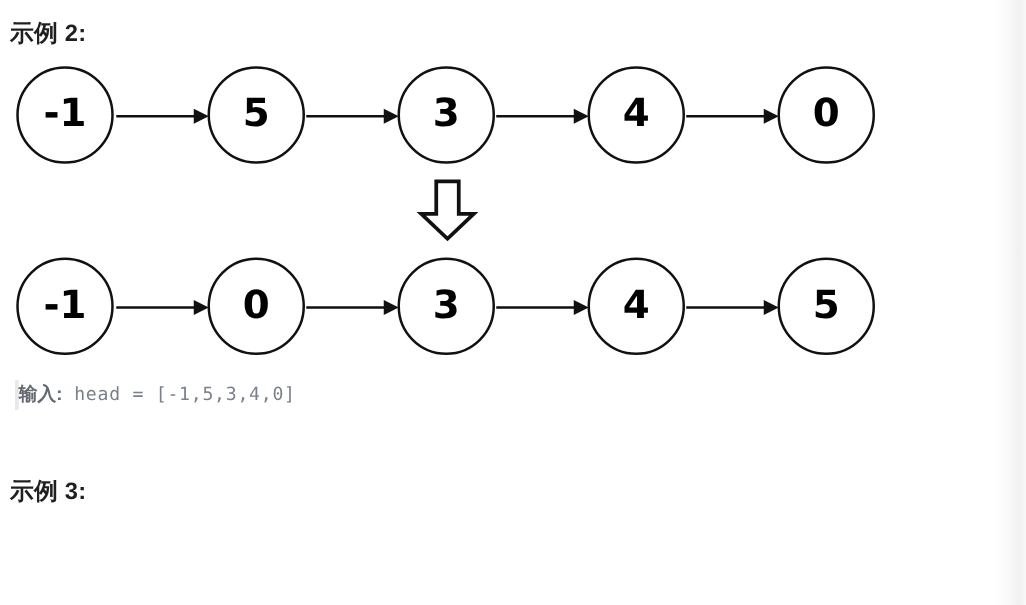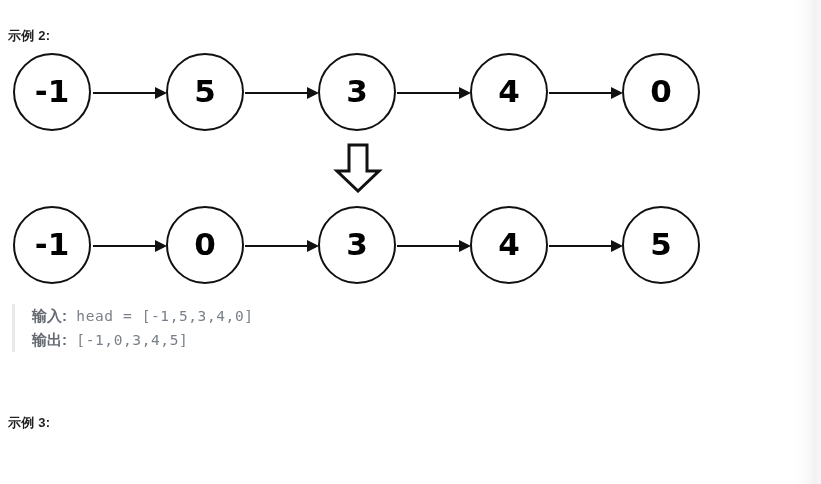--- a/index.html
+++ b/index.html
@@ -24,29 +24,28 @@
     width: 26px;
     height: 484px;
     background: linear-gradient(to right, rgba(0,0,0,0) 0%, rgba(0,0,0,0.018) 42%, rgba(0,0,0,0.055) 78%, rgba(0,0,0,0.028) 100%);
     pointer-events: none;
   }
 
   
   .example-heading {
     position: absolute;
     left: 8px;
-    font-size: 13px;
+    font-size: 19px;
     font-weight: bold;
     color: #1f1f1f;
     letter-spacing: 0.2px;
     white-space: nowrap;
-    margin-top: 13px;
   }
   #heading-ex2 { top: 14px; }
-  #heading-ex3 { top: 401px; }
+  #heading-ex3 { top: 380px; }
 
   
   .diagram {
     position: absolute;
     left: 0;
     top: 40px;
     width: 760px;
     height: 260px;
   }
   .node-row {
@@ -120,21 +119,20 @@
     top: 103px;
     width: 50px;
     height: 50px;
   }
 
   
   .example-block {
     position: absolute;
     left: 12px;
     border-left: 3px solid #e9e9e9;
-    padding-left: 17px;
   }
   #block-ex2 { top: 304px; }
   #block-ex3 { top: 418px; }
 
   .io-line {
     font-size: 15px;
     line-height: 24px;
     white-space: pre;
   }
   .io-label {
@@ -236,21 +234,20 @@
     </div>
 
     <div class="node pos-4">
       <span>5</span>
     </div>
   </div>
 </div>
 
 <div class="example-block" id="block-ex2">
   <div class="io-line"><span class="io-label">输入:</span><span class="io-value"> head = [-1,5,3,4,0]</span></div>
-  <div class="io-line"><span class="io-label">输出:</span><span class="io-value"> [-1,0,3,4,5]</span></div>
 </div>
 
 <div class="example-heading" id="heading-ex3">示例 3:</div>
 
 <div class="example-block" id="block-ex3">
 </div>
 
 <div class="page-edge-shadow"></div>
 
 </body></html>

